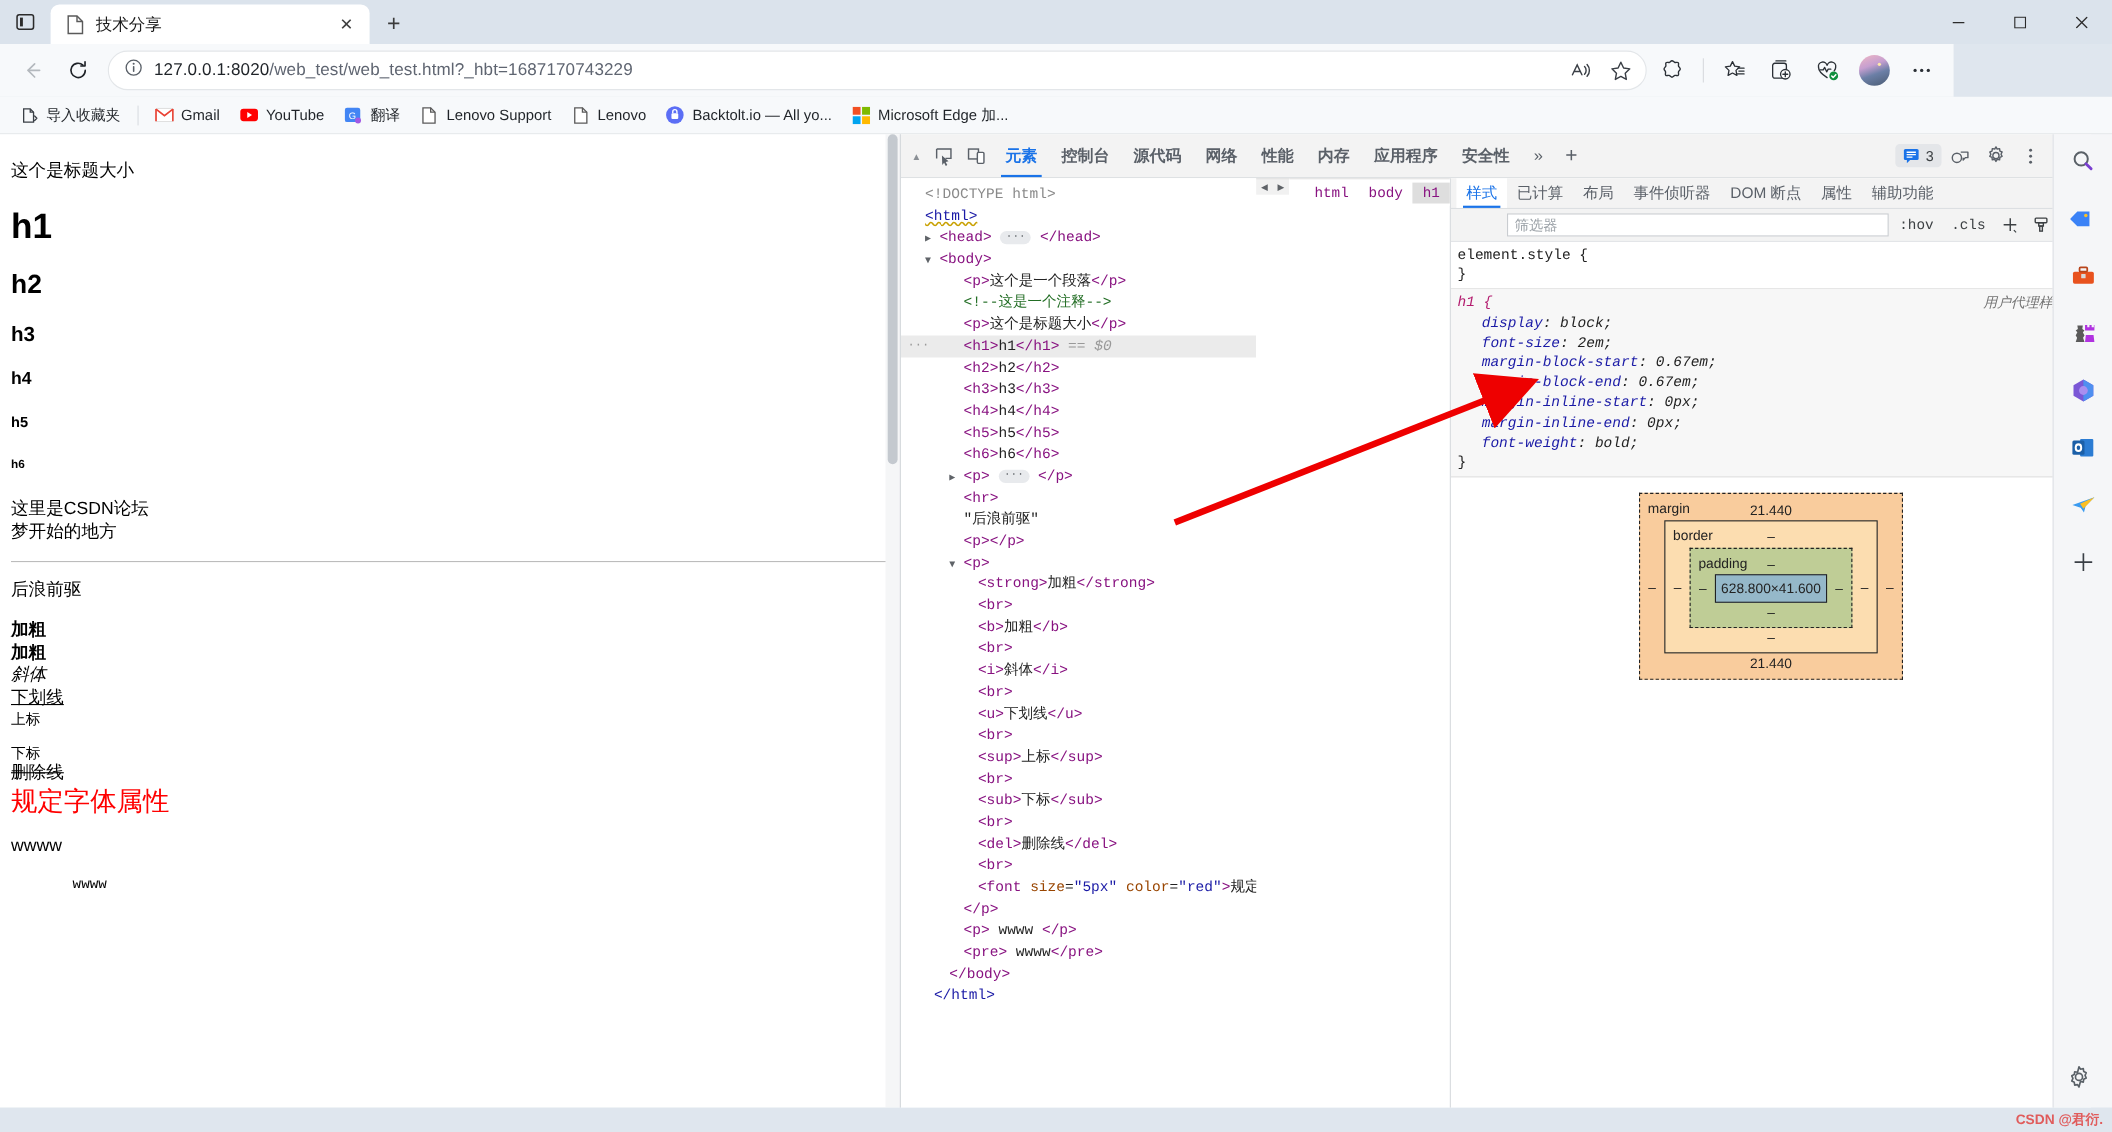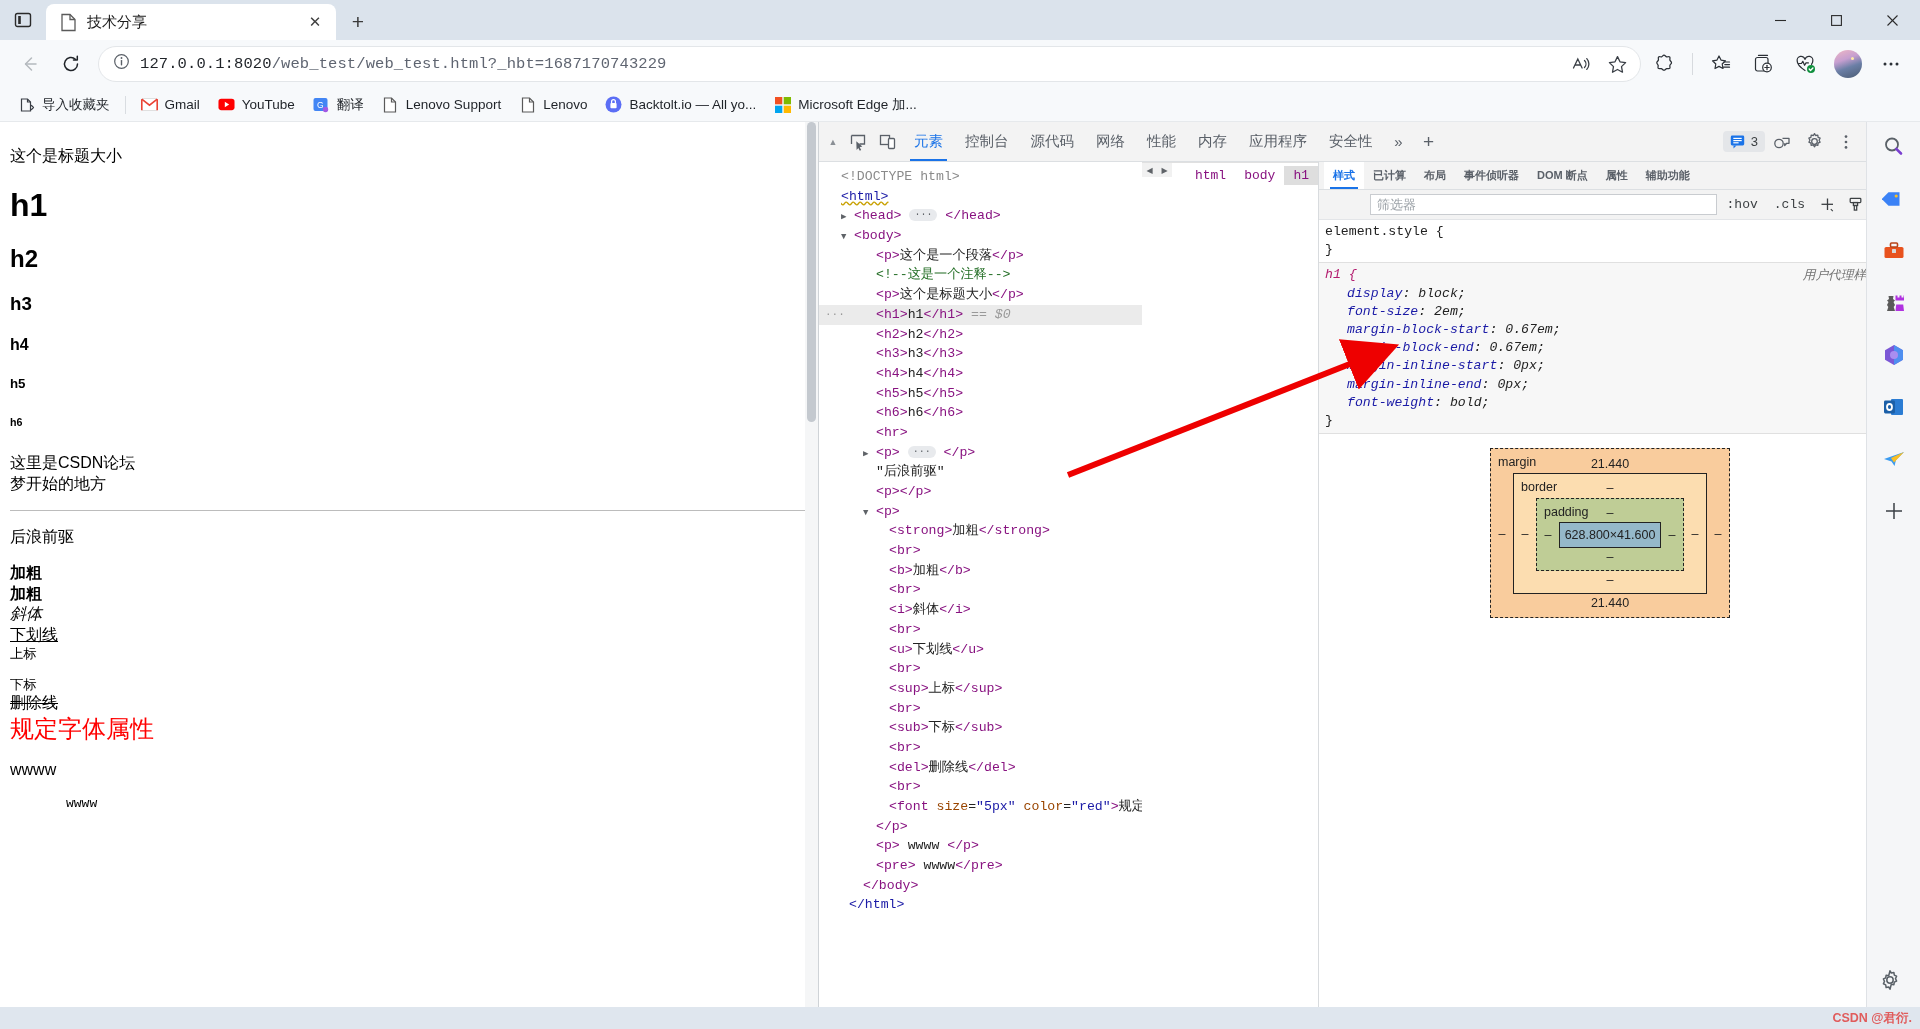--- a/index.html
+++ b/index.html
@@ -44,24 +44,23 @@
     color: #3b3b3b; font-size: 21px; font-weight: 300;
   }
   .winbtns { margin-left: auto; display: flex; height: 40px; }
   .winbtn {
     width: 56px; height: 40px; display: flex; align-items: center; justify-content: center;
     color: #2b2b2b; font-size: 13px;
   }
 
   
   .navbar {
-    position: absolute; left: 0; top: 40px; width: 1920px; height: 48px;
+    position: absolute; left: 0; top: 40px; width: 1776px; height: 48px;
     background: #f7f9fb; display: flex; align-items: center; gap: 4px;
     padding: 0 10px;
-    font-family: Liberation Mono, monospace;
   }
   .navbtn {
     width: 38px; height: 38px; border-radius: 50%;
     display: flex; align-items: center; justify-content: center; color: #1f2328;
     flex: 0 0 auto;
   }
   .navbtn.disabled { color: #b4b9be; }
   .omnibox {
     flex: 1; height: 36px; background: #ffffff; border-radius: 18px;
     display: flex; align-items: center; padding: 0 6px 0 14px; gap: 10px;
@@ -133,21 +132,21 @@
     height: 40px; display: flex; align-items: center; gap: 0px;
     border-bottom: 1px solid #dcdfe2; background: #f3f3f3; padding: 0 4px;
   }
   .dt-scroller { width: 20px; display:flex;align-items:center;justify-content:center;color:#8a8f95;font-size:9px;}
   .dt-iconbtn {
     width: 30px; height: 30px; display: flex; align-items: center; justify-content: center;
     color: #5a6068; border-radius: 4px; flex: 0 0 auto;
   }
   .dt-tab {
     padding: 0 11px; height: 38px; display: flex; align-items: center;
-    font-size: 14.5px; color: #5a6068; white-space: nowrap; position: relative;
+    font-size: 14.5px; color: #5a6068; white-space: nowrap; position: relative; font-weight: bold;
   }
   .dt-tab.active { color: #1a73e8; }
   .dt-tab.active::after {
     content: ""; position: absolute; left: 7px; right: 7px; bottom: 0; height: 2px; background: #1a73e8;
   }
   .dt-toolbar-right { margin-left: auto; display: flex; align-items: center; gap: 2px; padding-right: 4px;}
   .issues-badge {
     display: flex; align-items: center; gap: 6px; padding: 3px 7px;
     background: #e4e6e9; border-radius: 4px; font-size: 13px; color: #3c4043;
   }
@@ -198,21 +197,21 @@
   .crumb.active { background: #dedede; color: #881280; }
 
   
   .styles-pane { flex: 1; display: flex; flex-direction: column; min-width: 0; background: #fff; }
   .styles-tabs {
     height: 28px; display: flex; align-items: flex-end; border-bottom: 1px solid #dcdfe2; padding-left: 5px;
     background: #f3f3f3;
   }
   .st-tab {
     padding: 0 9px; height: 27px; display: flex; align-items: center;
-    font-size: 11px; color: #5a6068; white-space: nowrap; position: relative; font-weight: bold;
+    font-size: 14px; color: #5a6068; white-space: nowrap; position: relative;
   }
   .st-tab.active { color: #1a73e8; background: #fff; }
   .st-tab.active::after { content:""; position:absolute; left:6px;right:6px;bottom:0;height:2px;background:#1a73e8;}
 
   .filterbar {
     height: 30px; display: flex; align-items: center; gap: 4px; padding: 0 6px;
     border-bottom: 1px solid #e3e5e8; background: #f3f3f3;
   }
   .filter-input {
     flex: 1; height: 21px; background: #fff; border: 1px solid #c9ccd0;
@@ -598,22 +597,22 @@
           <div class="dom-line" style="padding-left:22px"><span class="tw">▼</span><span class="tag">&lt;body&gt;</span></div>
           <div class="dom-line" style="padding-left:57px"><span class="tag">&lt;p&gt;</span><span class="txt">这个是一个段落</span><span class="tag">&lt;/p&gt;</span></div>
           <div class="dom-line" style="padding-left:57px"><span class="comment">&lt;!--这是一个注释--&gt;</span></div>
           <div class="dom-line" style="padding-left:57px"><span class="tag">&lt;p&gt;</span><span class="txt">这个是标题大小</span><span class="tag">&lt;/p&gt;</span></div>
           <div class="dom-line sel" style="padding-left:57px"><span class="gutter" style="left:6px;">···</span><span class="tag">&lt;h1&gt;</span><span class="txt">h1</span><span class="tag">&lt;/h1&gt;</span> <span class="dollar">== $0</span></div>
           <div class="dom-line" style="padding-left:57px"><span class="tag">&lt;h2&gt;</span><span class="txt">h2</span><span class="tag">&lt;/h2&gt;</span></div>
           <div class="dom-line" style="padding-left:57px"><span class="tag">&lt;h3&gt;</span><span class="txt">h3</span><span class="tag">&lt;/h3&gt;</span></div>
           <div class="dom-line" style="padding-left:57px"><span class="tag">&lt;h4&gt;</span><span class="txt">h4</span><span class="tag">&lt;/h4&gt;</span></div>
           <div class="dom-line" style="padding-left:57px"><span class="tag">&lt;h5&gt;</span><span class="txt">h5</span><span class="tag">&lt;/h5&gt;</span></div>
           <div class="dom-line" style="padding-left:57px"><span class="tag">&lt;h6&gt;</span><span class="txt">h6</span><span class="tag">&lt;/h6&gt;</span></div>
+          <div class="dom-line" style="padding-left:44px"><span class="tw">▶</span><span class="tag">&lt;p&gt;</span> <span class="ellipsis-badge">···</span> <span class="tag">&lt;/p&gt;</span></div>
           <div class="dom-line" style="padding-left:57px"><span class="tag">&lt;hr&gt;</span></div>
-          <div class="dom-line" style="padding-left:44px"><span class="tw">▶</span><span class="tag">&lt;p&gt;</span> <span class="ellipsis-badge">···</span> <span class="tag">&lt;/p&gt;</span></div>
           <div class="dom-line" style="padding-left:57px"><span class="txt">"后浪前驱"</span></div>
           <div class="dom-line" style="padding-left:57px"><span class="tag">&lt;p&gt;&lt;/p&gt;</span></div>
           <div class="dom-line" style="padding-left:44px"><span class="tw">▼</span><span class="tag">&lt;p&gt;</span></div>
           <div class="dom-line" style="padding-left:70px"><span class="tag">&lt;strong&gt;</span><span class="txt">加粗</span><span class="tag">&lt;/strong&gt;</span></div>
           <div class="dom-line" style="padding-left:70px"><span class="tag">&lt;br&gt;</span></div>
           <div class="dom-line" style="padding-left:70px"><span class="tag">&lt;b&gt;</span><span class="txt">加粗</span><span class="tag">&lt;/b&gt;</span></div>
           <div class="dom-line" style="padding-left:70px"><span class="tag">&lt;br&gt;</span></div>
           <div class="dom-line" style="padding-left:70px"><span class="tag">&lt;i&gt;</span><span class="txt">斜体</span><span class="tag">&lt;/i&gt;</span></div>
           <div class="dom-line" style="padding-left:70px"><span class="tag">&lt;br&gt;</span></div>
           <div class="dom-line" style="padding-left:70px"><span class="tag">&lt;u&gt;</span><span class="txt">下划线</span><span class="tag">&lt;/u&gt;</span></div>

